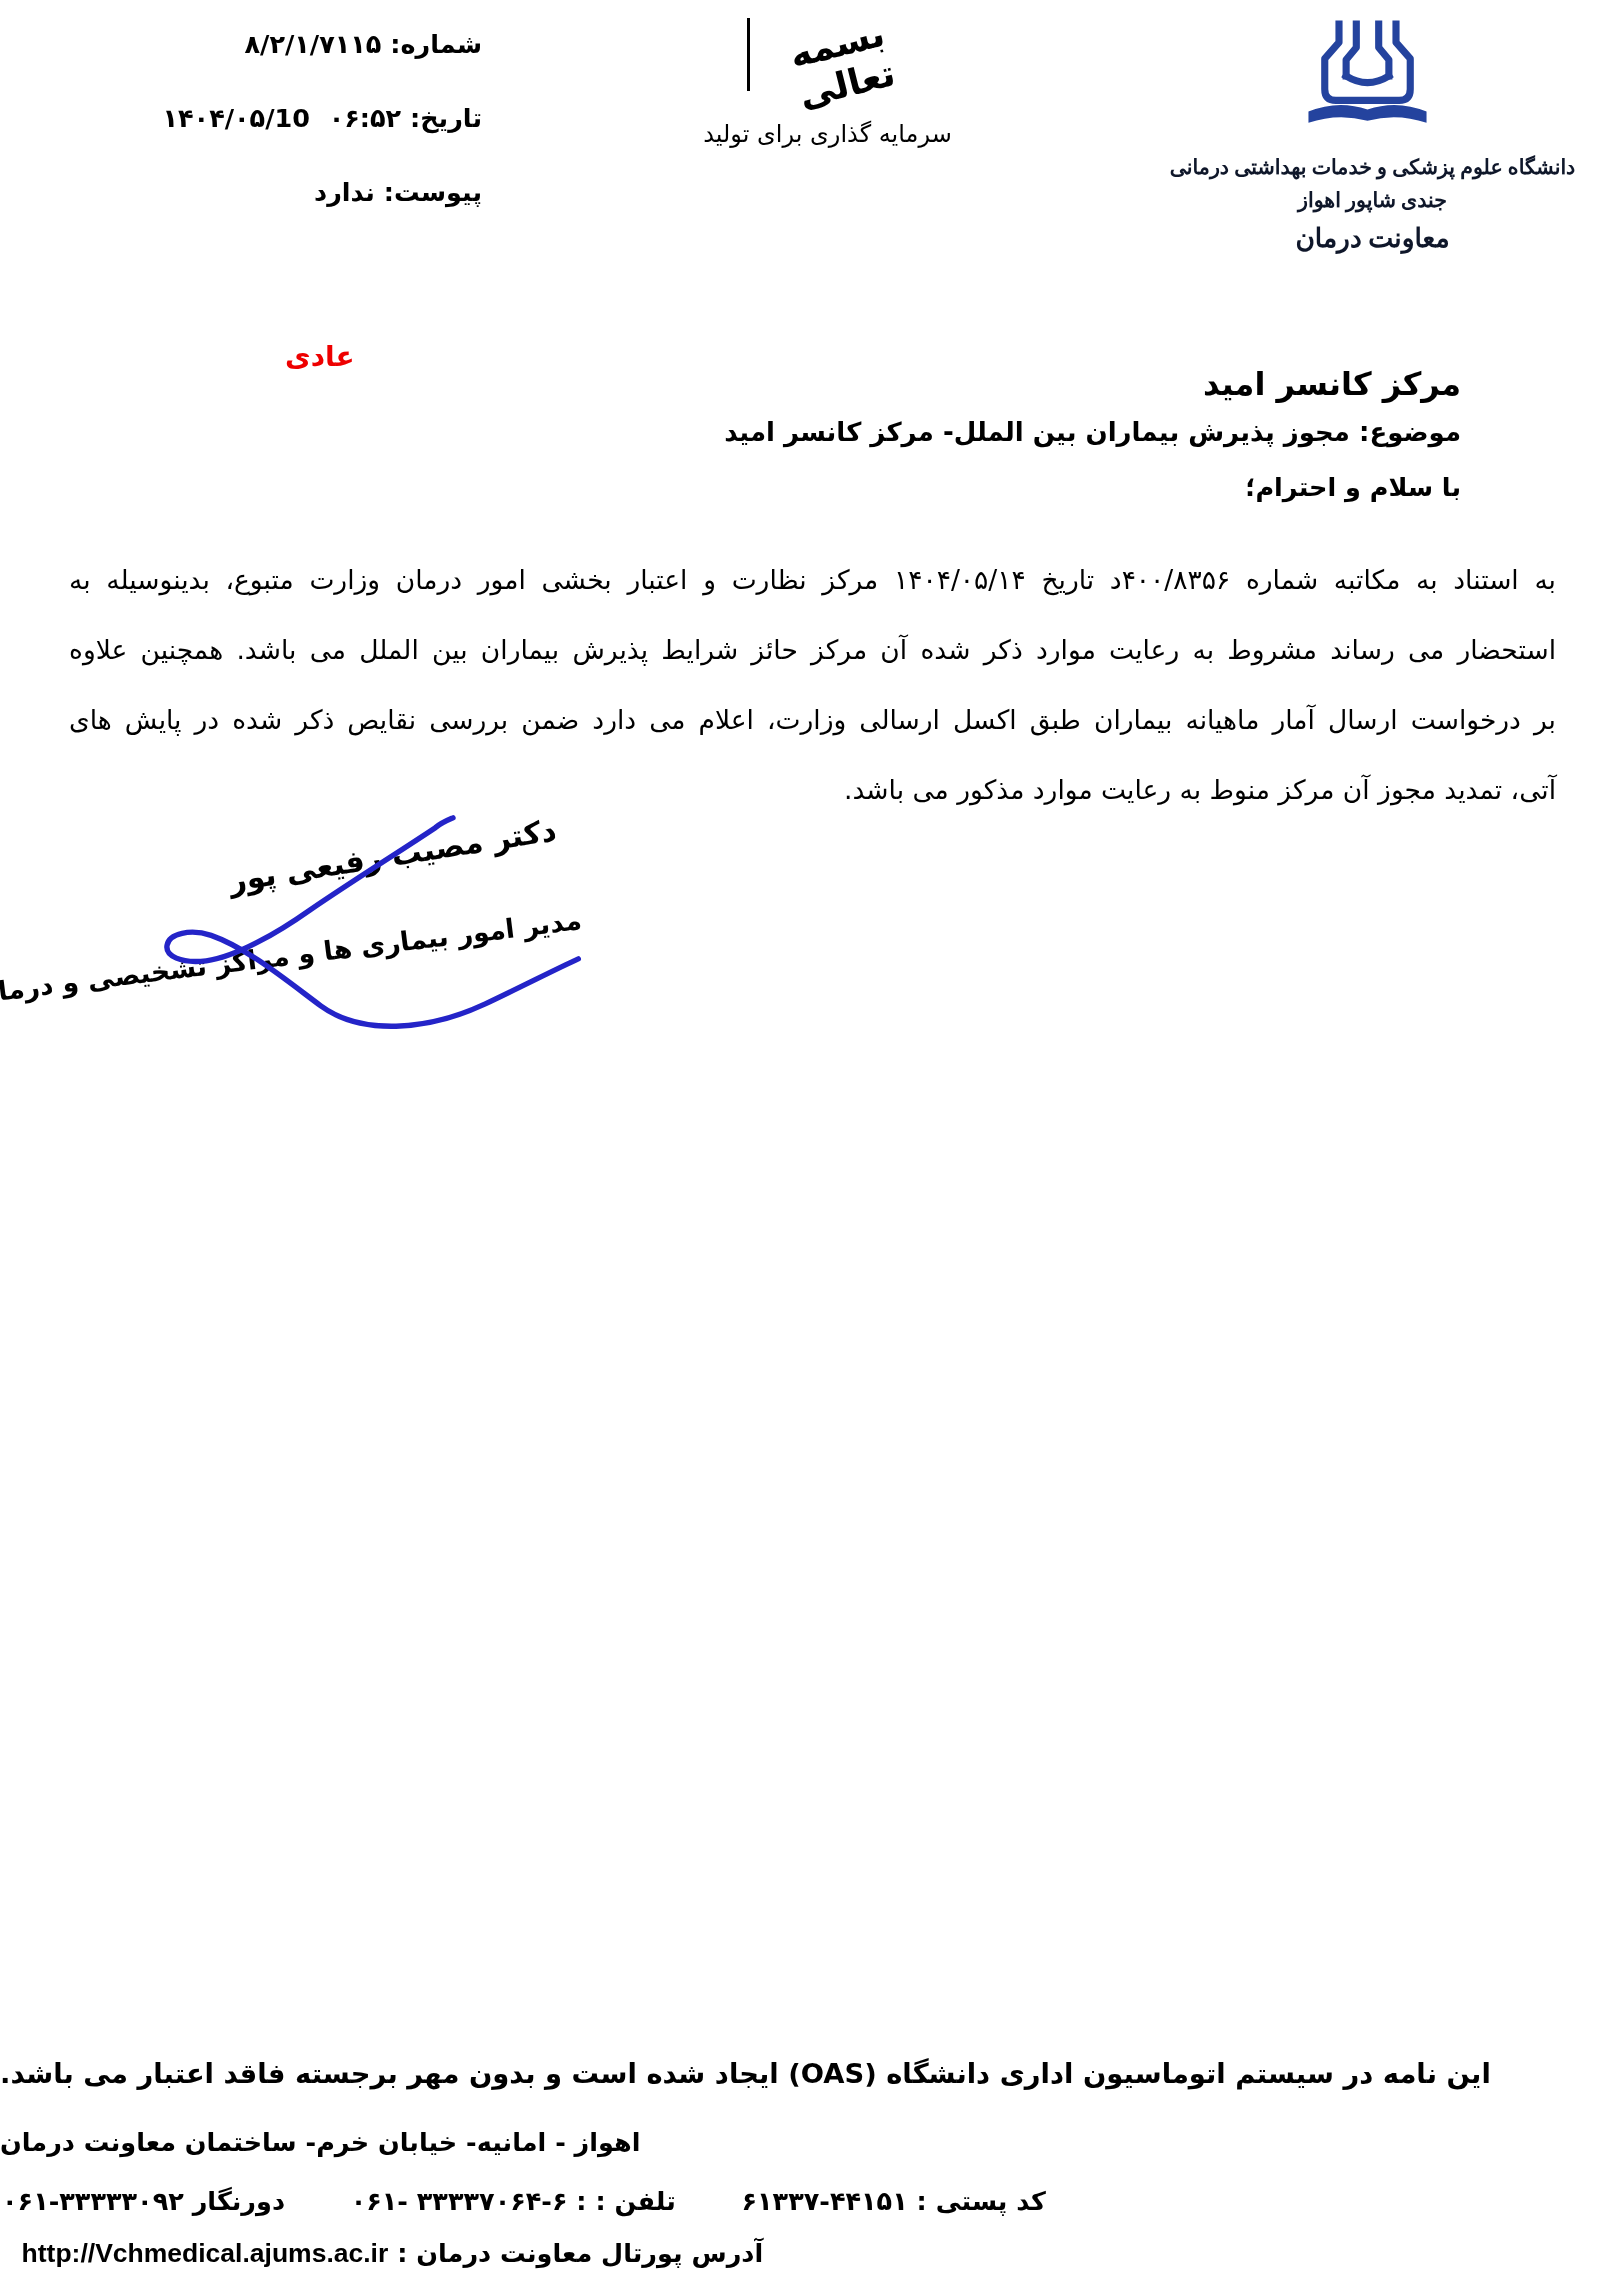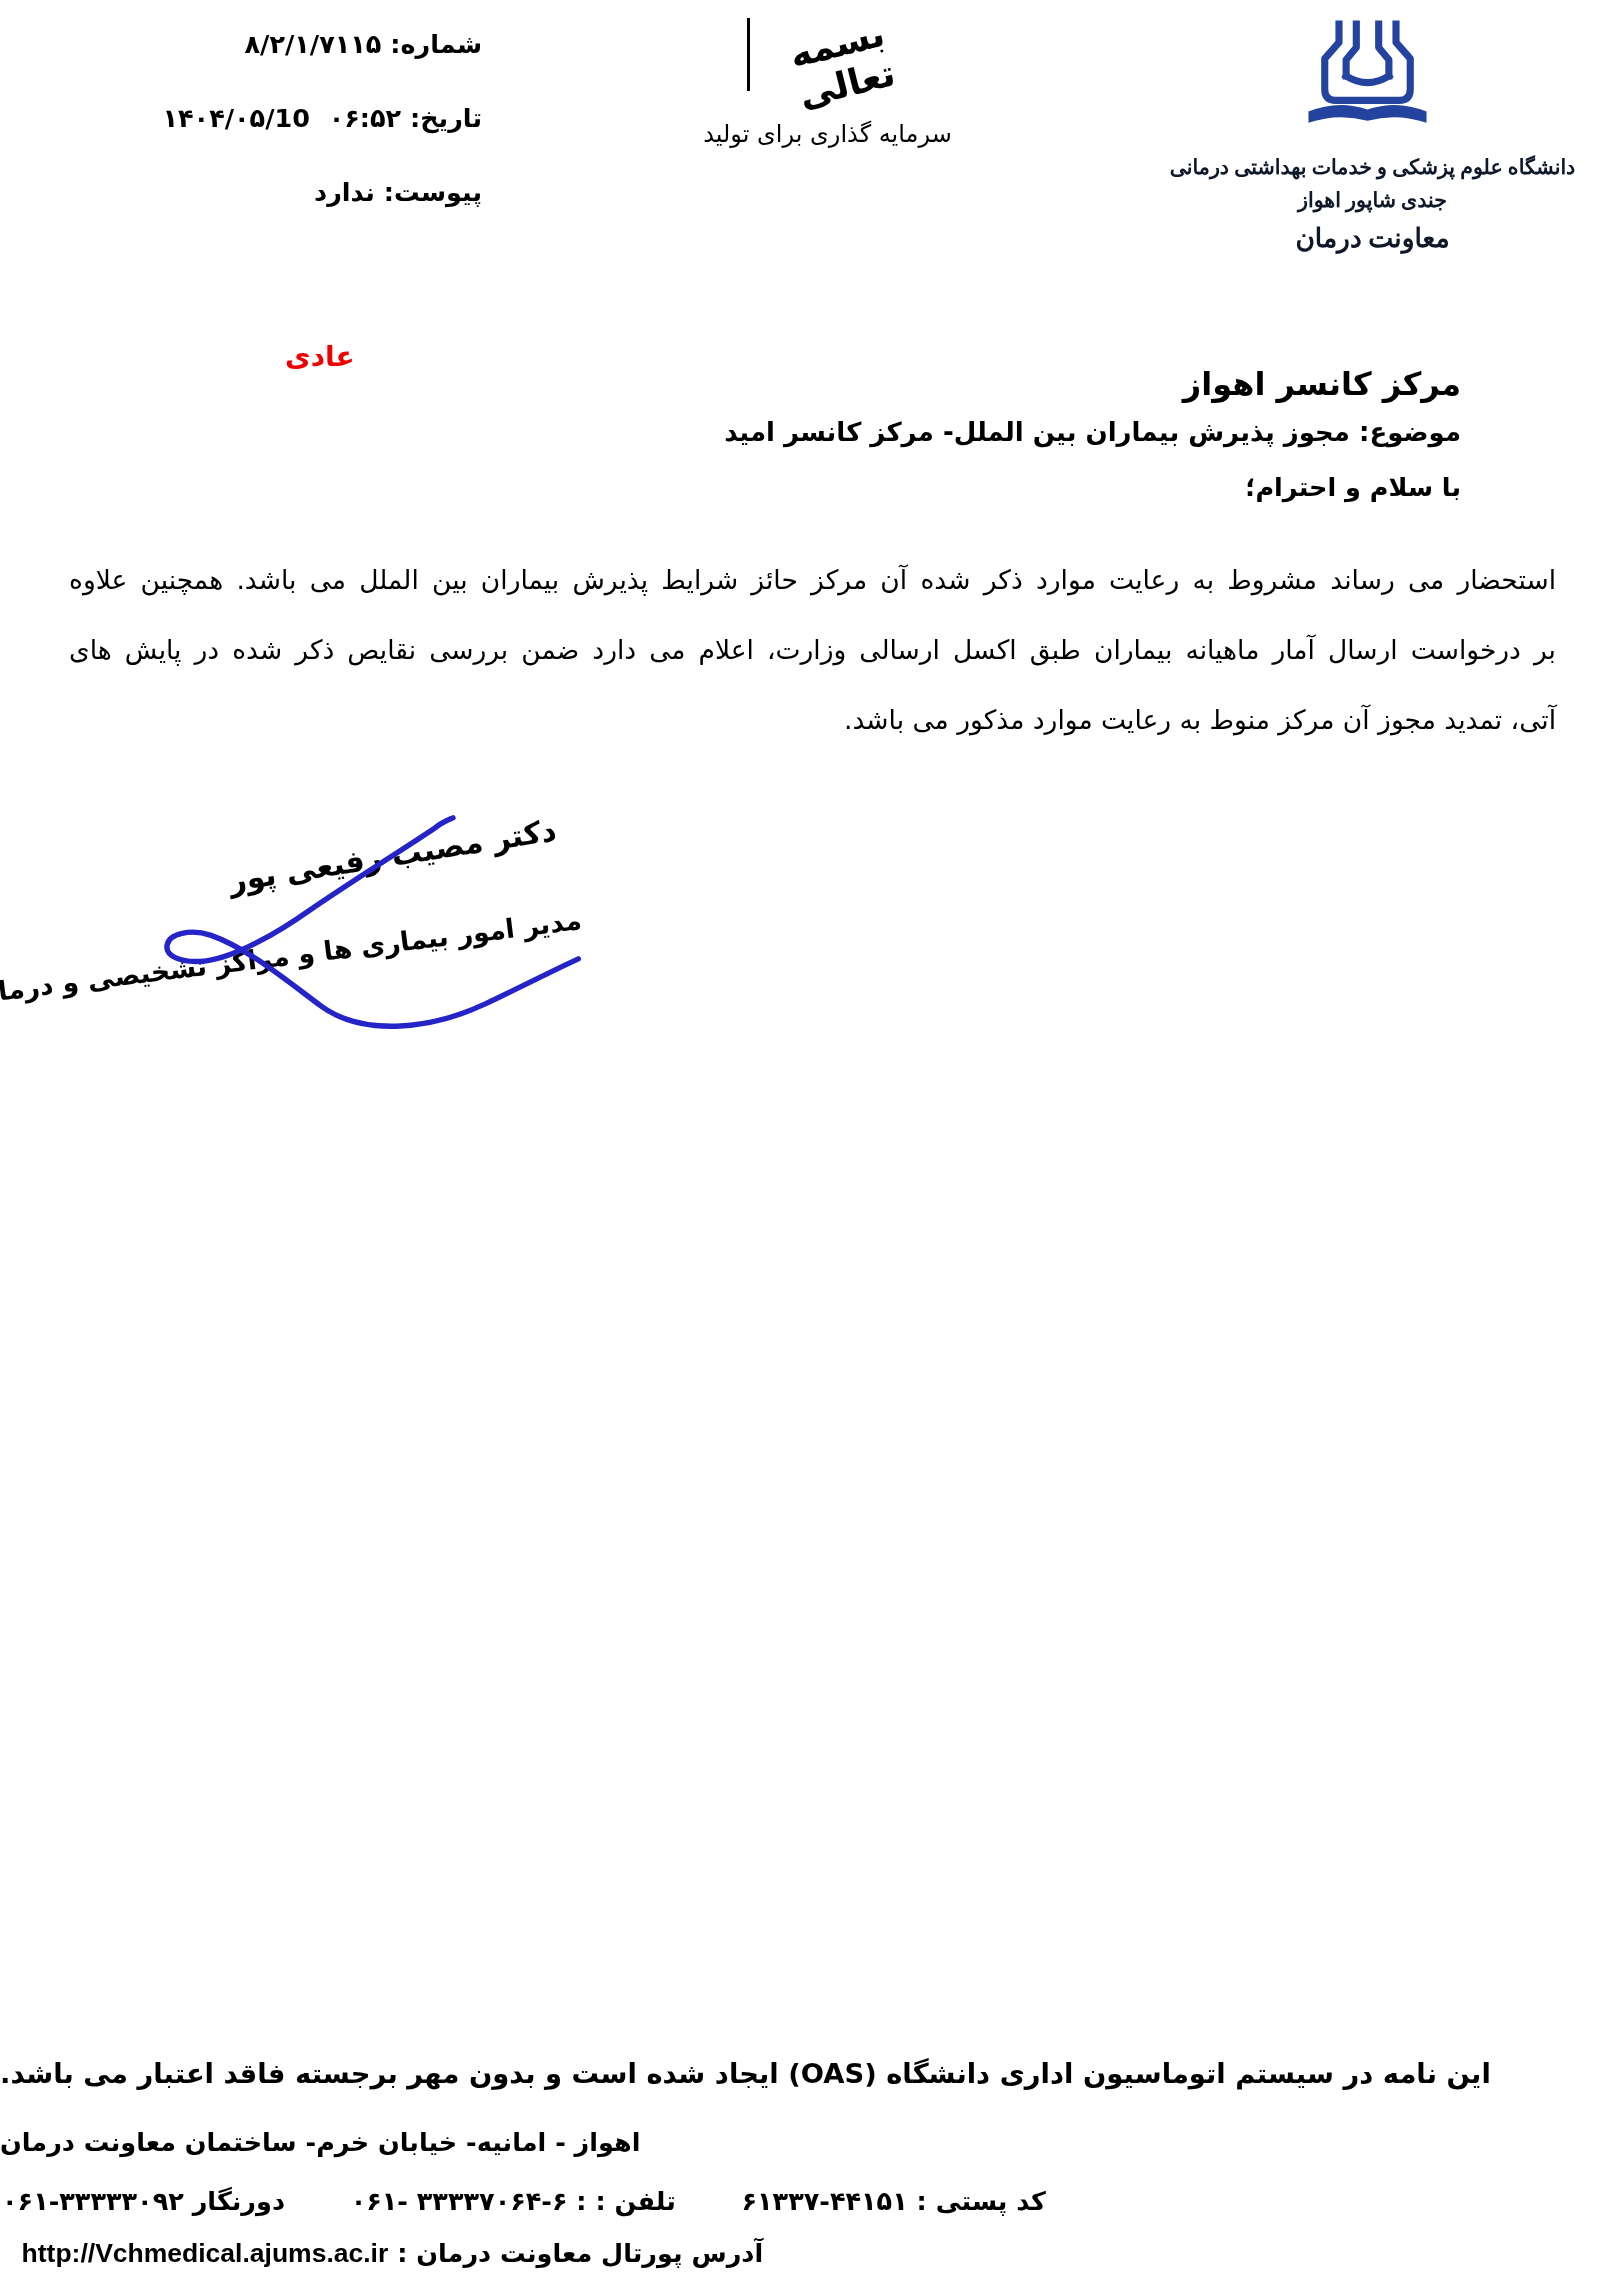--- a/index.html
+++ b/index.html
@@ -90,26 +90,27 @@
 </div>
 <div class="abs uni-text">
   <div class="l1">دانشگاه علوم پزشکی و خدمات بهداشتی درمانی</div>
   <div class="l2">جندی شاپور اهواز</div>
   <div class="l3">معاونت درمان</div>
 </div>
 
 <div class="abs clsf">عادی</div>
 
 <div class="abs recip">
-  <div class="r1">مرکز کانسر اهواز</div>
+  <div class="r1">مرکز کانسر امید</div>
   <div class="r2">موضوع:  مجوز پذیرش بیماران بین الملل- مرکز کانسر امید</div>
   <div class="r3">با سلام و احترام؛</div>
 </div>
 
 <div class="abs body-text">
+  <div class="bl">به استناد به مکاتبه شماره ۴۰۰/۸۳۵۶د تاریخ ۱۴۰۴/۰۵/۱۴ مرکز نظارت و اعتبار بخشی امور درمان وزارت متبوع، بدینوسیله به</div>
   <div class="bl">استحضار می رساند مشروط به رعایت موارد ذکر شده آن مرکز حائز شرایط پذیرش بیماران بین الملل می باشد. همچنین علاوه</div>
   <div class="bl">بر درخواست ارسال آمار ماهیانه بیماران طبق اکسل ارسالی وزارت، اعلام می دارد ضمن بررسی نقایص ذکر شده در پایش های</div>
   <div class="bl last">آتی، تمدید مجوز آن مرکز منوط به رعایت موارد مذکور می باشد.</div>
 </div>
 
 <div class="abs sig">
   <div class="name">دکتر مصیب رفیعی پور</div>
   <div class="title">مدیر امور بیماری ها و مراکز تشخیصی و درمانی</div>
   <svg width="500" height="235" viewBox="0 0 510 240" aria-hidden="true">
     <path d="M 352 6 C 345 9, 340 11, 334 16

